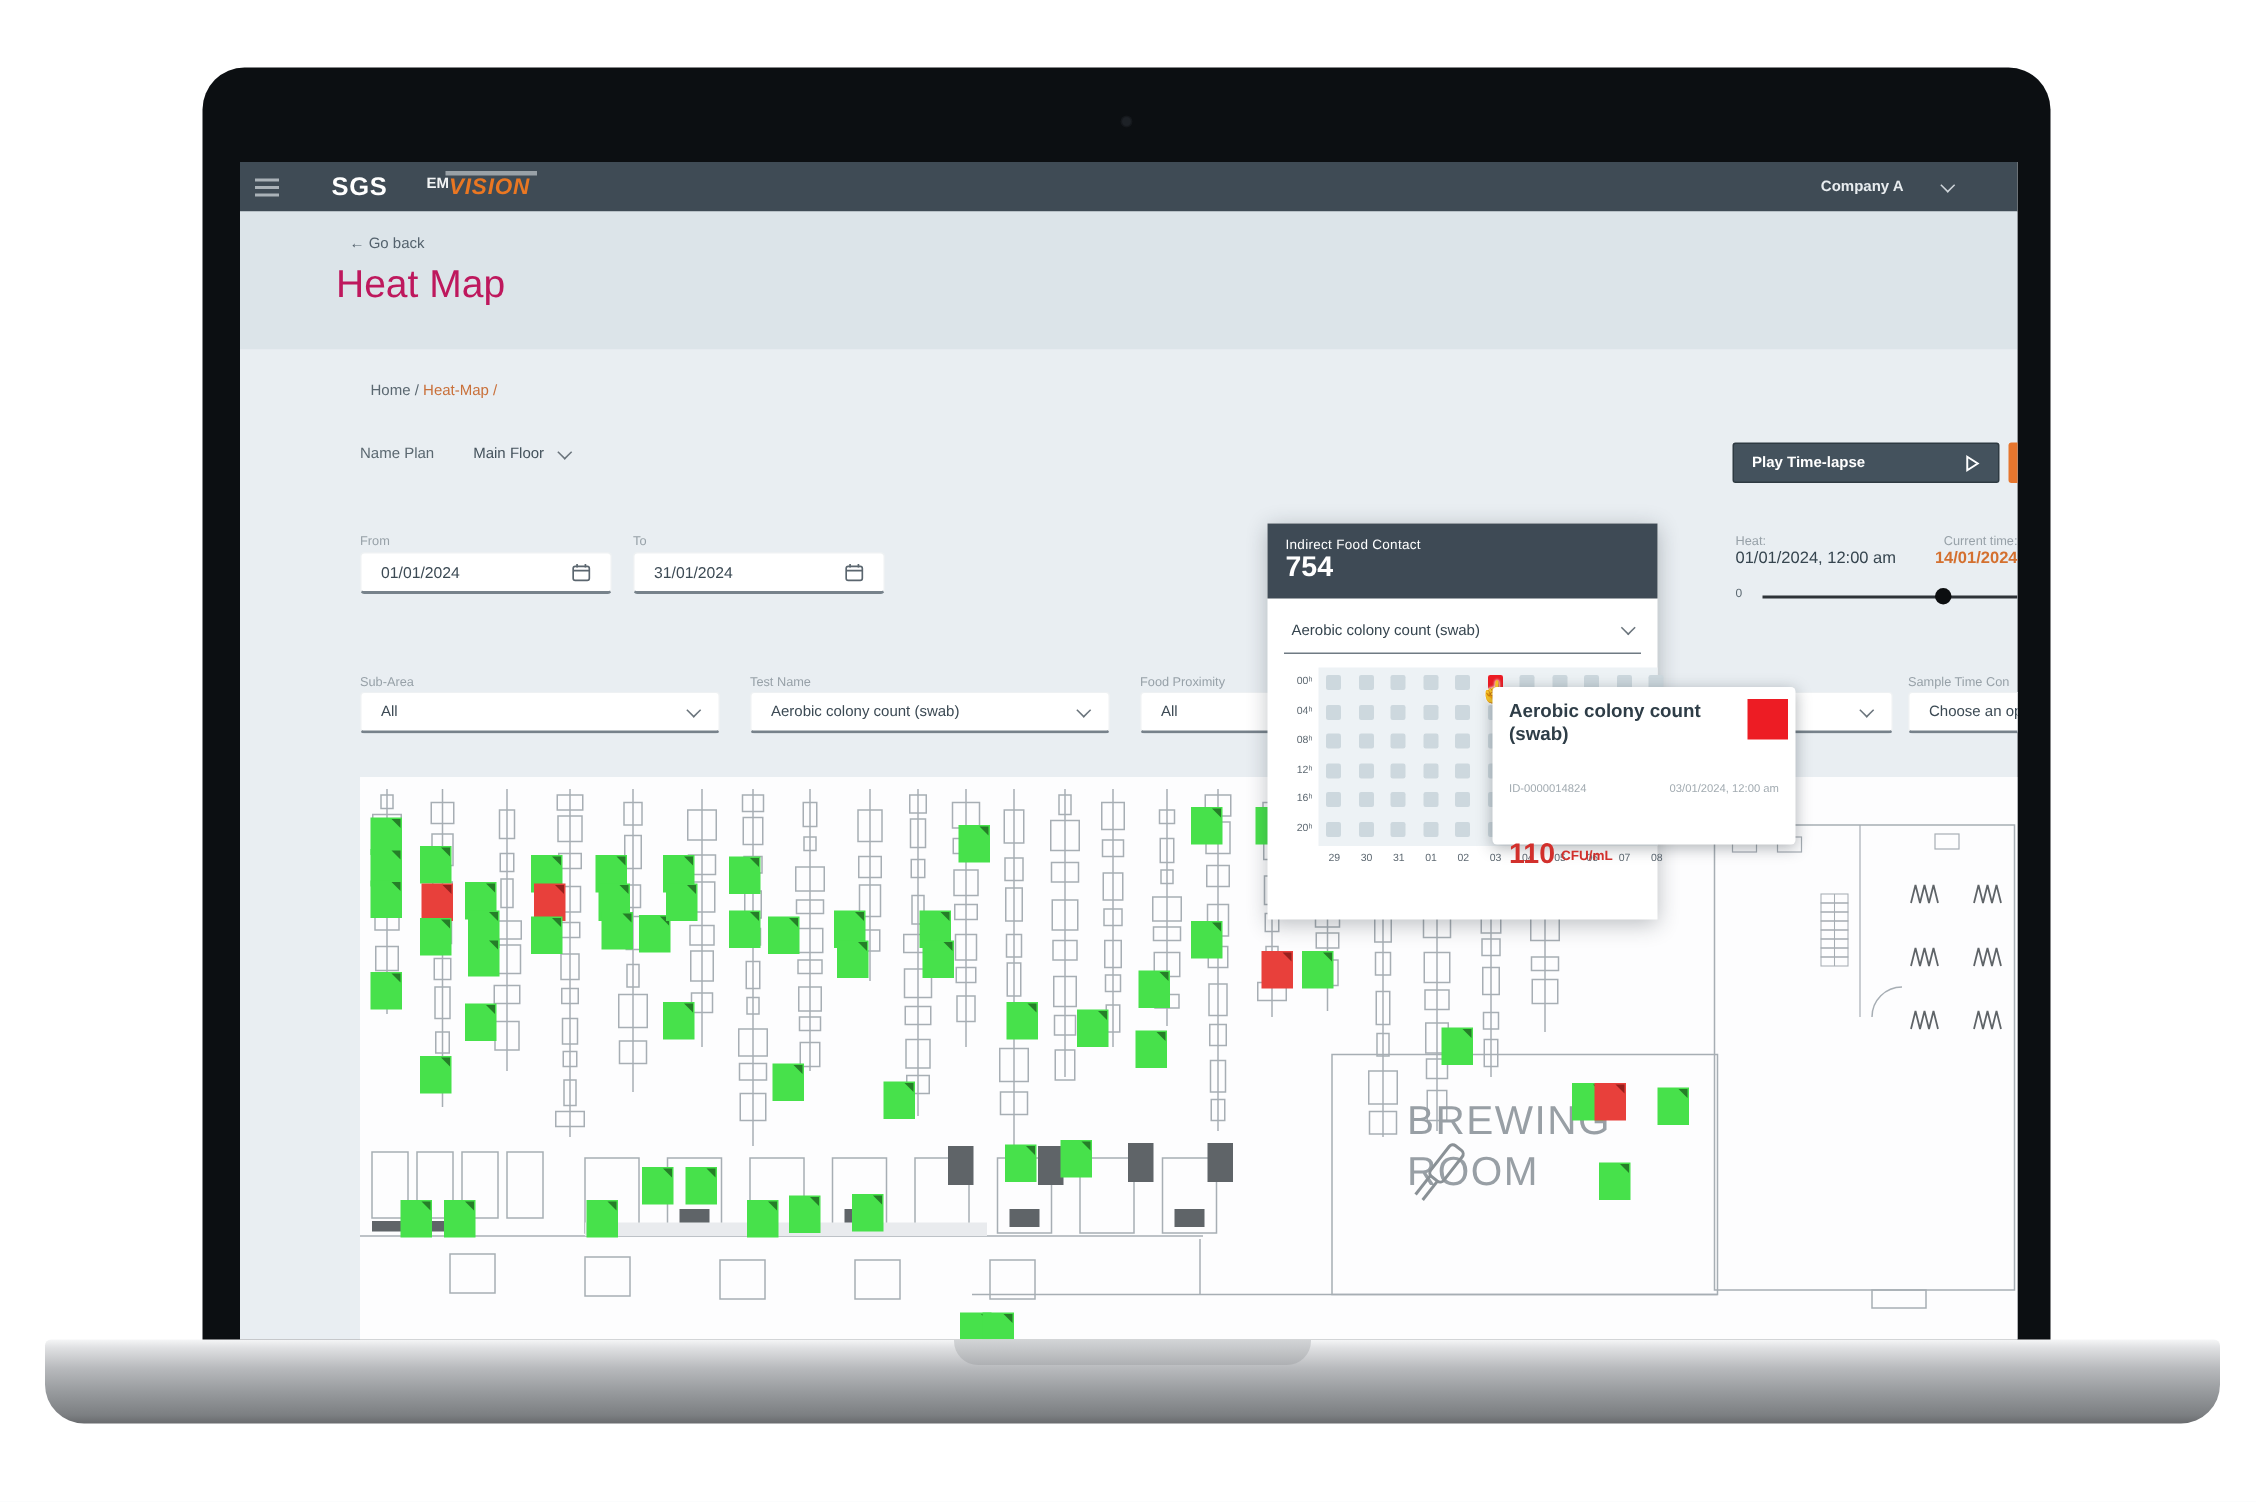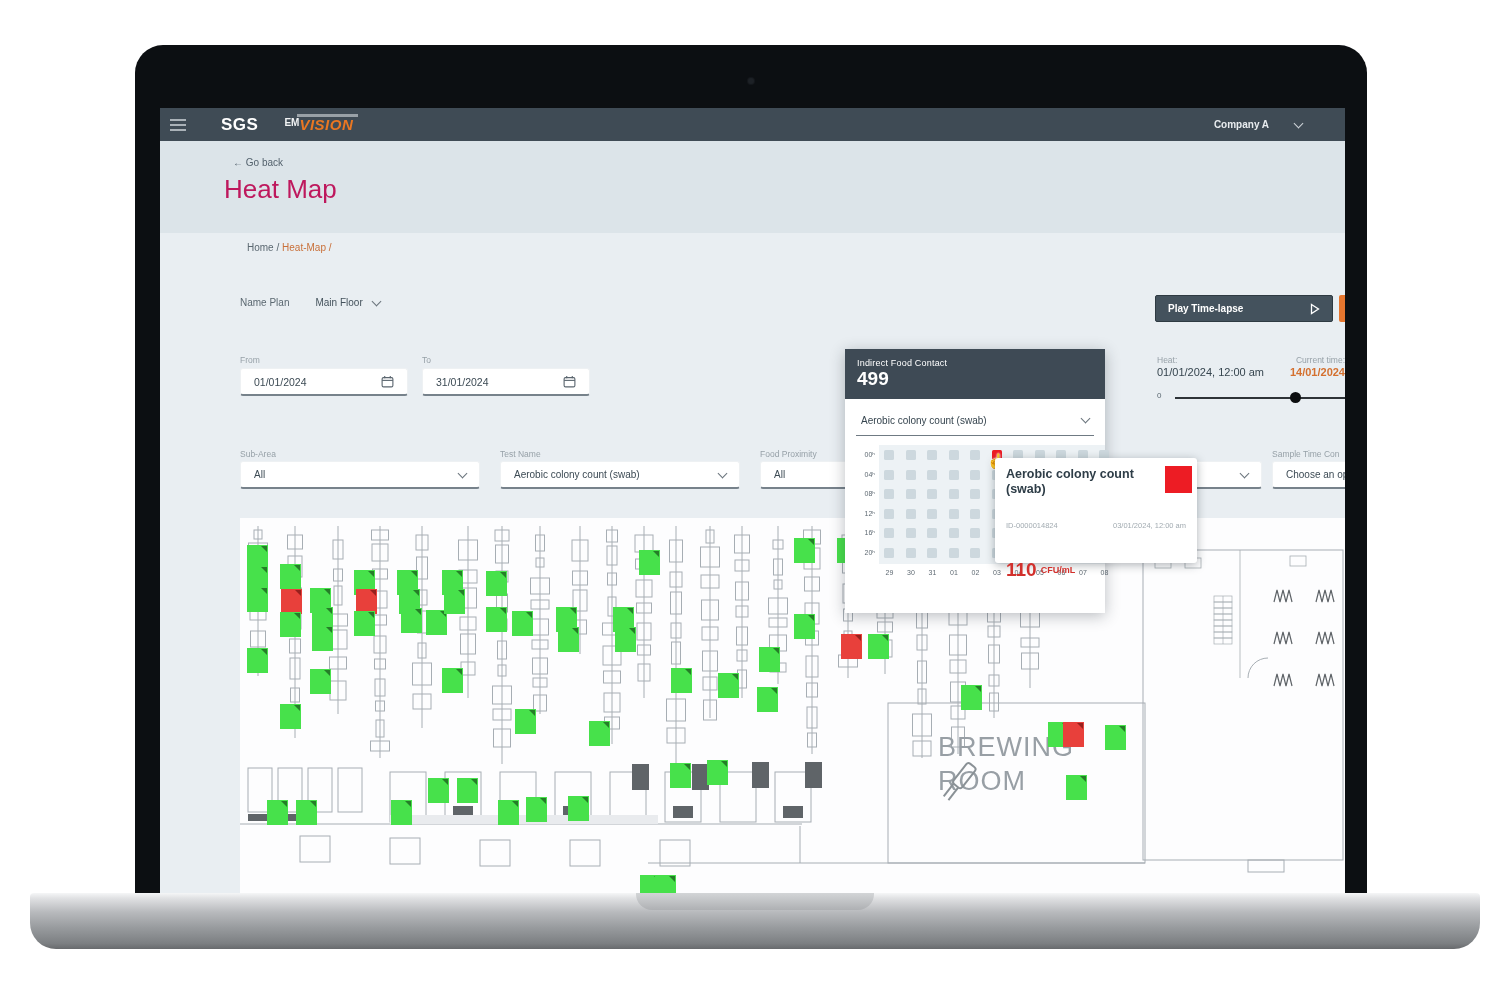--- a/index.html
+++ b/index.html
@@ -33,21 +33,21 @@
         display:inline-block;transform:rotate(45deg);margin-top:-3px;}
   .chev-light{color:#cfd5da;}
 
   .pagehead{position:absolute;left:0;top:33px;width:100%;height:92px;background:#dce4e9;box-sizing:border-box;
             padding:16px 0 0 64px;}
   .goback{display:block;margin-left:9px;font-size:10px;color:#54626d;cursor:pointer;text-decoration:none;}
   .pagehead h1{margin:6px 0 0 0;font-size:26px;font-weight:500;color:#be185d;}
 
   .main{position:absolute;left:0;top:125px;width:100%;height:660px;background:#e9eef2;}
 
-  .crumbs{position:absolute;left:87px;top:9px;font-size:10px;color:#5b6871;}
+  .crumbs{position:absolute;left:87px;top:22px;font-size:10px;color:#5b6871;}
   .crumbs .cur,.crumbs .tr{color:#c9703a;}
 
   .fprow{position:absolute;left:80px;top:64px;display:flex;align-items:center;gap:26px;font-size:10px;color:#5b6871;}
   .fprow .val{color:#44525c;display:flex;align-items:center;gap:10px;cursor:pointer;}
   .chev-dark{color:#6a747c;}
 
   .playbtn{position:absolute;left:995px;top:62px;width:178px;height:27px;background:#44525d;border:1px solid #2e3a42;
            border-radius:2px;color:#fff;font-size:10px;font-weight:bold;display:flex;align-items:center;
            justify-content:space-between;box-sizing:border-box;padding:0 12px;cursor:pointer;}
   .orangebtn{position:absolute;left:1179px;top:62px;width:14px;height:27px;background:#e6762e;border-radius:2px;cursor:pointer;}
@@ -539,21 +539,21 @@
               <div class="mk mkg" style="left: 808px; top: 204px;"></div>
               <div class="mk mkr" style="left: 823px; top: 204px;"></div>
               <div class="mk mkg" style="left: 865px; top: 207px;"></div>
               <div class="mk mkg" style="left: 826px; top: 257px;"></div>
             </div>
         </div>
 
         <div class="popup">
           <div class="phead">
             <div class="pt">Indirect Food Contact</div>
-            <div class="pc">499</div>
+            <div class="pc">754</div>
           </div>
           <div class="pselect">
             <span>Aerobic colony count (swab)</span>
             <span class="chev chev-dark"></span>
           </div>
           <div class="pgrid">
             <div class="panel"></div>
           <div class="rowlab" style="top: 6px;">00ʰ</div>
               <div class="cell" style="left: 39px; top: 5px;"></div>
               <div class="cell" style="left: 60.5px; top: 5px;"></div>

